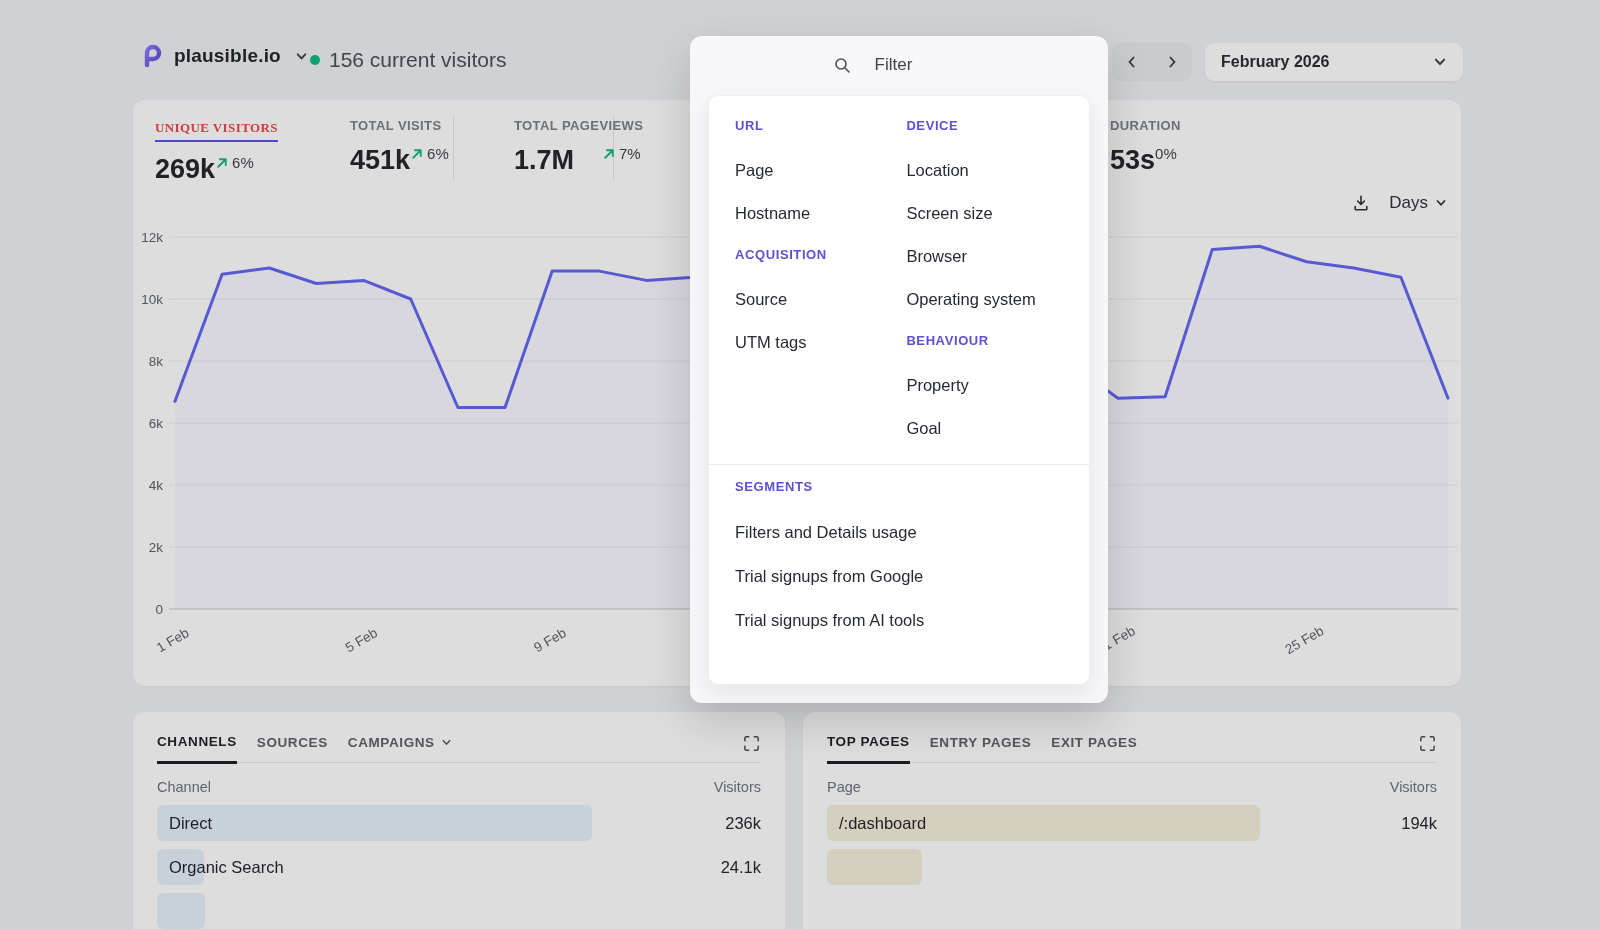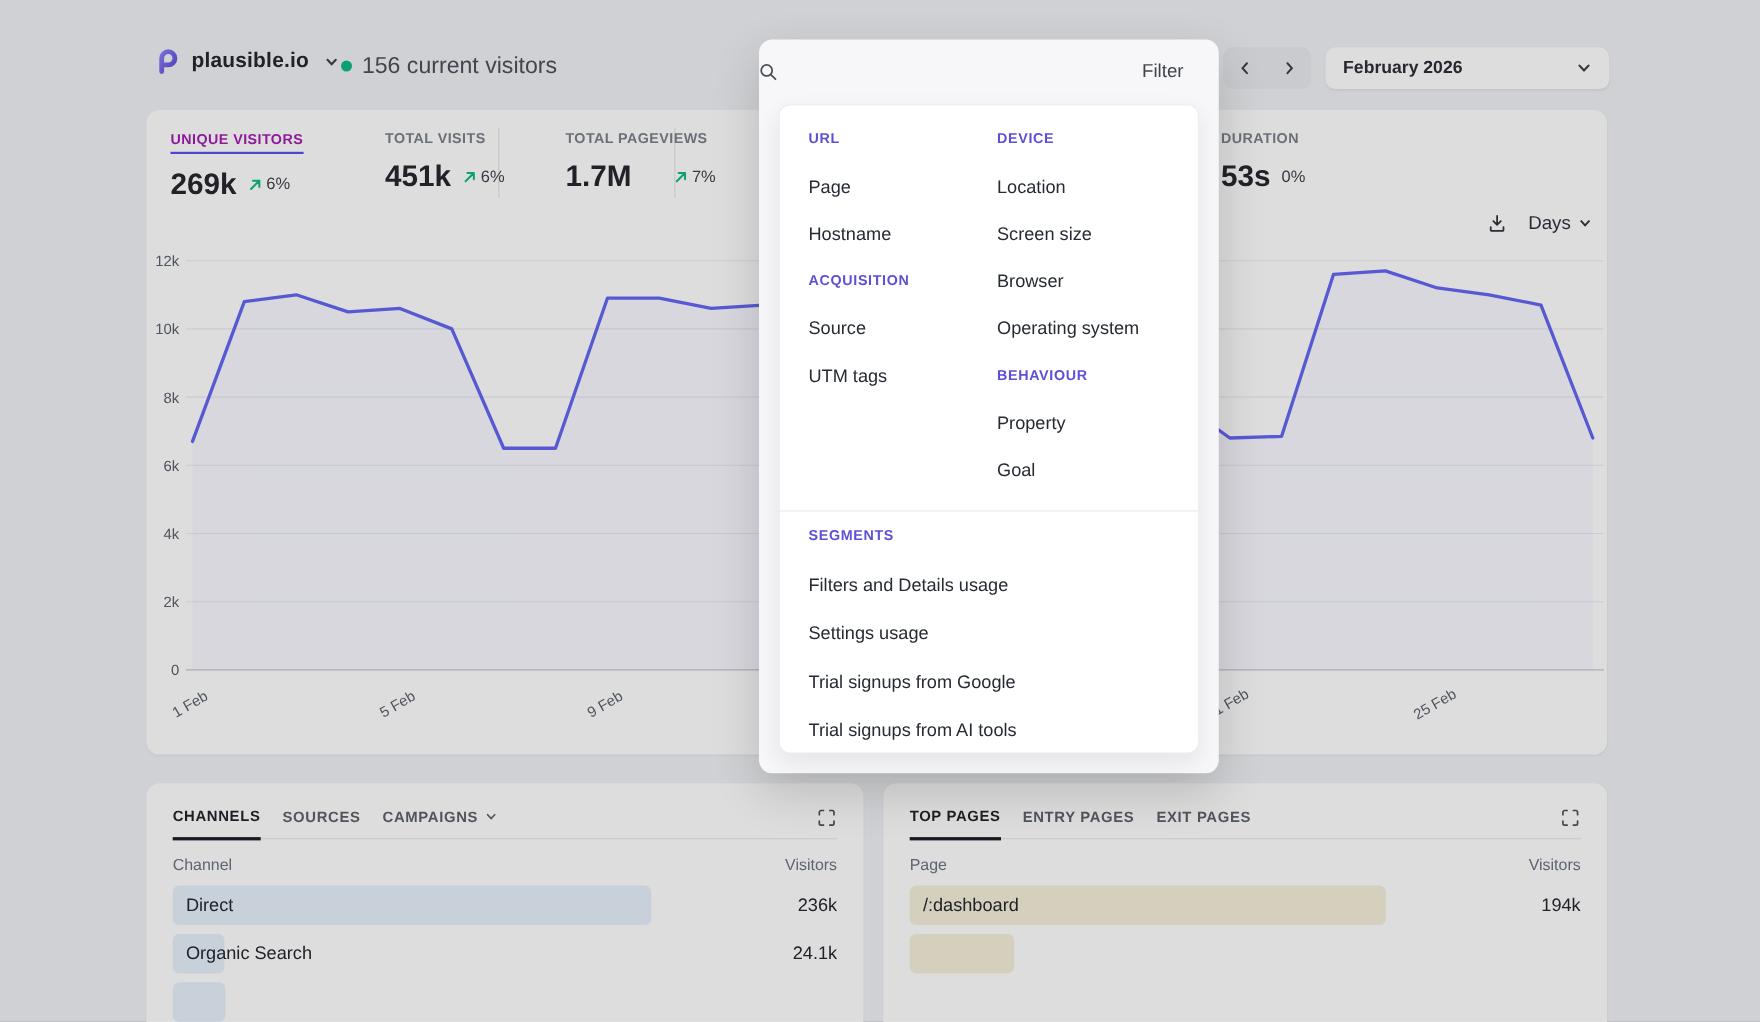--- a/index.html
+++ b/index.html
@@ -17,22 +17,22 @@
 
   
   .arrow-box{position:absolute;left:1112px;top:43px;width:80px;height:38px;background:#e8eaee;border-radius:9px;display:flex;align-items:center;justify-content:space-around;}
   .date-select{position:absolute;left:1205px;top:43px;width:258px;height:38px;background:#ffffff;border-radius:9px;display:flex;align-items:center;padding:0 16px;box-shadow:0 1px 2px rgba(0,0,0,.05);}
   .date-select .lbl{font-size:16px;font-weight:bold;color:#2b2d33;flex:1;}
 
   
   .chart-card{position:absolute;left:133px;top:100px;width:1328px;height:586px;background:#fff;border-radius:12px;box-shadow:0 1px 2px rgba(0,0,0,.04);}
   .stat{position:absolute;top:18px;}
   .stat .s-label{font-size:13px;font-weight:bold;letter-spacing:.4px;color:#7a8089;white-space:nowrap;}
-  .stat.active .s-label{color:#a21caf;border-bottom:2px solid #5850ec;padding-bottom:4px;display:inline-block;}
-  .s-valrow{display:flex;align-items:center;gap:10px;margin-top:12px;}
+  .stat.active .s-label{color:#ef4444;border-bottom:2px solid #5850ec;padding-bottom:4px;display:inline-block;font-family:Liberation Serif, serif;}
+  .s-valrow{display:flex;align-items:flex-start;margin-top:12px;}
   .s-value{font-size:27px;font-weight:bold;color:#24262c;}
   .s-change{display:flex;align-items:center;gap:3px;font-size:15px;color:#3f434a;}
   .v-div{position:absolute;top:16px;width:1px;height:64px;background:#e4e5e9;}
   .interval-row{position:absolute;top:93px;right:14px;display:flex;align-items:flex-start;gap:18px;}
   .interval-row .days{display:flex;align-items:center;gap:7px;font-size:17px;color:#2f323a;}
   .chart-svg{position:absolute;left:0;top:120px;width:1328px;height:466px;}
   .chart-svg text{font-family:"Liberation Sans",sans-serif;}
 
   
   .bcard{position:absolute;top:712px;height:260px;background:#fff;border-radius:12px;padding:22px 24px 0 24px;box-shadow:0 1px 2px rgba(0,0,0,.04);}
@@ -45,21 +45,21 @@
   .thead{display:flex;justify-content:space-between;margin-top:16px;font-size:14.5px;color:#6b7280;}
   .rows{margin-top:10px;}
   .t-row{position:relative;height:36px;margin-bottom:8px;}
   .t-bar{position:absolute;left:0;top:0;height:36px;border-radius:6px;}
   .t-label{position:absolute;left:12px;top:0;line-height:36px;font-size:16.5px;color:#24262c;}
   .t-value{position:absolute;right:0;top:0;line-height:36px;font-size:16.5px;color:#24262c;font-weight:500;}
 
   
   .dim-overlay{position:absolute;inset:0;background:rgba(16,17,22,0.14);z-index:50;}
   .popup{position:absolute;left:690px;top:36px;width:418px;height:667px;background:#f7f7f9;border-radius:12px;z-index:60;box-shadow:0 16px 44px rgba(0,0,0,.16);}
-  .popup-search{position:absolute;top:0;left:0;right:0;height:58px;display:flex;align-items:center;justify-content:space-between;gap:24px;padding-right:32px;}
+  .popup-search{position:absolute;top:0;left:0;right:0;height:58px;display:flex;align-items:center;justify-content:center;gap:24px;padding-right:52px;}
   .popup-search span{font-size:17px;color:#3f434b;}
   .popup-inner{position:absolute;left:18px;top:59px;width:382px;height:590px;background:#fff;border:1px solid #eceef2;border-radius:10px;box-shadow:0 8px 22px rgba(0,0,0,.08);padding:22px 26px;overflow:hidden;}
   .fp-grid{display:flex;}
   .fp-col{width:186px;display:flex;flex-direction:column;}
   .fp-col.second{width:170px;}
   .fp-row{height:43px;display:flex;align-items:flex-start;}
   .fp-header{font-size:13px;font-weight:bold;letter-spacing:.6px;color:#5b50d6;}
   .fp-item{font-size:16.5px;color:#262a33;}
   .fp-divider{height:1px;background:#e8e9ed;margin:2px -26px 14px -26px;}
   .seg-col{display:flex;flex-direction:column;}
@@ -297,20 +297,19 @@
             <div class="fp-row fp-item">Operating system</div>
             <div class="fp-row fp-header">BEHAVIOUR</div>
             <div class="fp-row fp-item">Property</div>
             <div class="fp-row fp-item">Goal</div>
           </div>
       </div>
       <div class="fp-divider"></div>
       <div class="seg-col" id="fp-segments">
           <div class="fp-row fp-header">SEGMENTS</div>
           <div class="fp-row fp-item">Filters and Details usage</div>
-          <div class="fp-row fp-item">Settings usage</div>
           <div class="fp-row fp-item">Trial signups from Google</div>
           <div class="fp-row fp-item">Trial signups from AI tools</div>
         </div>
     </div>
   </div>
 
 </div>
 
 </body></html>

